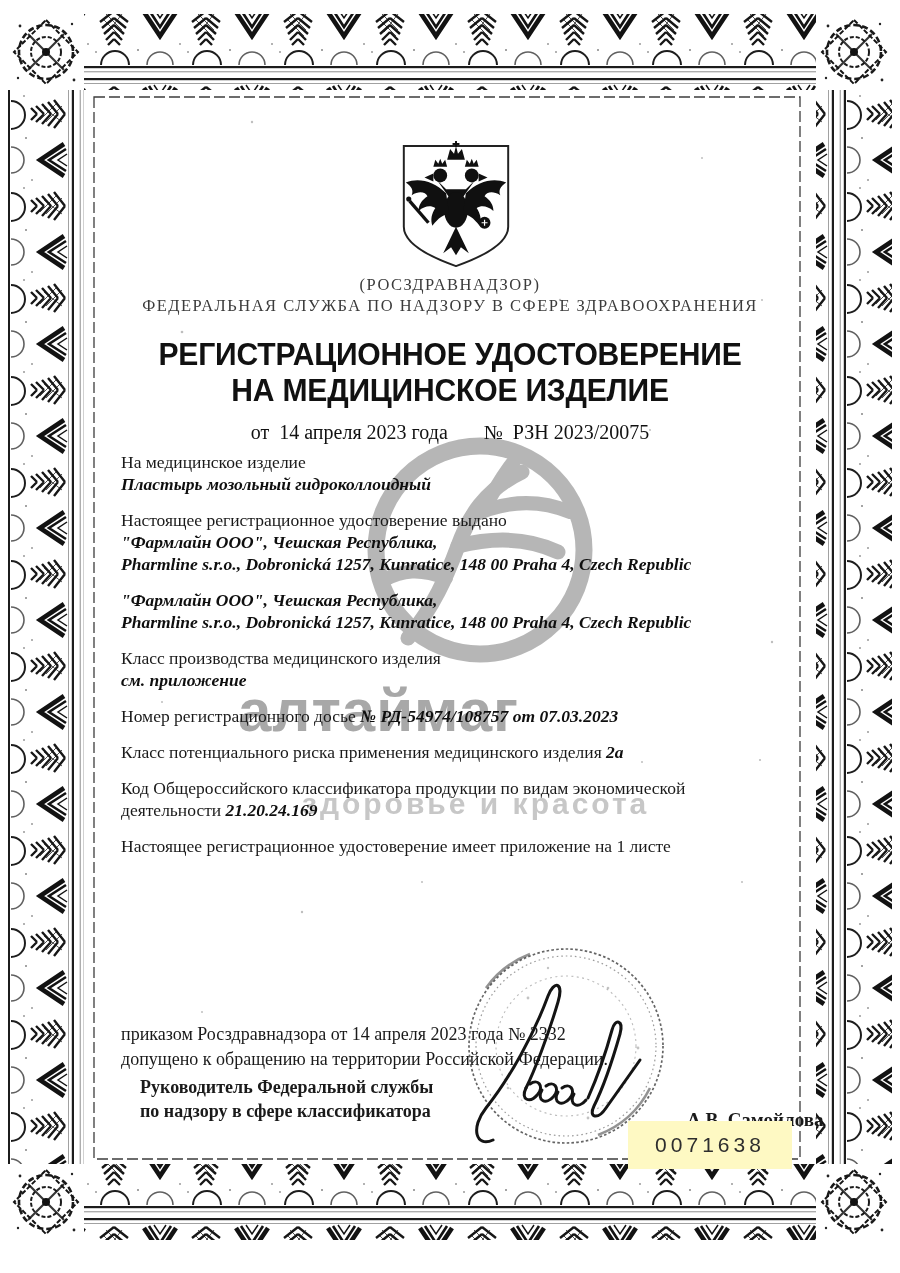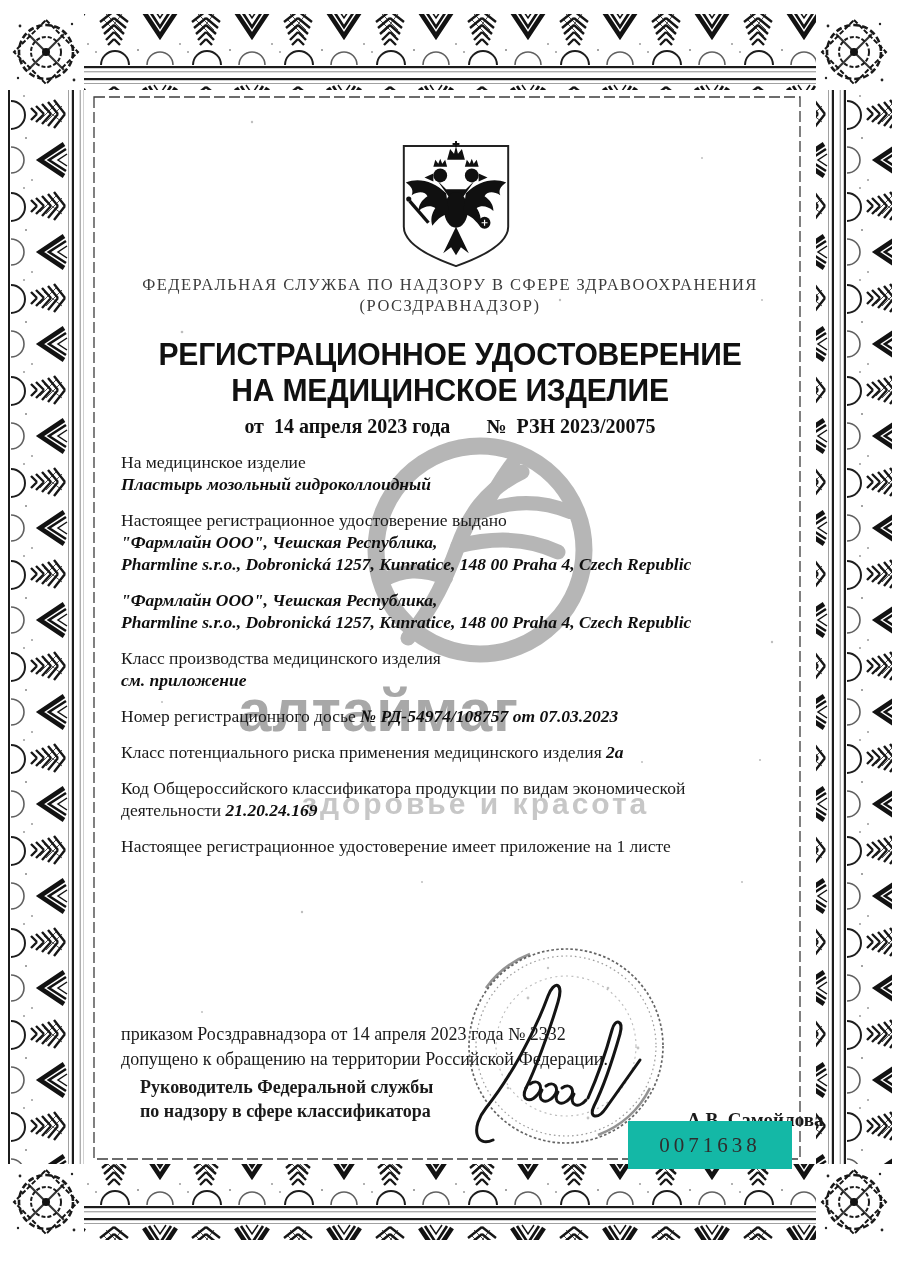--- a/index.html
+++ b/index.html
@@ -23,36 +23,36 @@
   
   .emblem{position:absolute;left:392px;top:138px;z-index:4;}
   .headblock{position:absolute;left:120px;top:274px;width:660px;z-index:4;text-align:center;}
   .authority{font-size:16.5px;line-height:21px;letter-spacing:1.5px;color:#2b2b2b;opacity:.92;}
   .doc-title{
     margin-top:21px;font-family:"Liberation Sans", sans-serif;font-weight:bold;
     font-size:31px;line-height:36px;color:#111;letter-spacing:-0.2px;
     transform:scaleX(.97);transform-origin:center;
   }
   .dateline{
-    margin-top:6px;display:flex;justify-content:center;gap:36px;
-    font-weight:bold;font-size:20px;color:#111;white-space:pre;
+    margin-top:12px;display:flex;justify-content:center;gap:36px;
+    font-weight:normal;font-size:20px;color:#111;white-space:pre;
   }
   
   .fields{position:absolute;left:121px;top:451px;width:662px;z-index:4;font-size:17.5px;line-height:22px;}
   .field{margin-bottom:14px;}
   .field b{color:#0f0f0f;font-style:italic;}
   
   .orderblock{position:absolute;left:121px;top:1022px;width:580px;z-index:4;font-size:18px;line-height:25px;}
   .signer{position:absolute;left:140px;top:1075px;z-index:4;font-weight:bold;font-size:18px;line-height:24px;}
   .signer-name{position:absolute;left:687px;top:1096px;z-index:4;font-weight:bold;font-size:19px;margin-top:13px;}
   .stamp-layer{position:absolute;left:438px;top:928px;z-index:5;pointer-events:none;}
   .serial-patch{
-    position:absolute;left:628px;top:1121px;width:164px;height:48px;background:#14b8a6;
+    position:absolute;left:628px;top:1121px;width:164px;height:48px;background:#fef9c3;
     z-index:6;display:flex;align-items:center;justify-content:center;
-    font-family:Liberation Serif, serif;font-size:21px;letter-spacing:4px;color:#2e2e2e;
+    font-family:Liberation Sans, sans-serif;font-size:21px;letter-spacing:4px;color:#2e2e2e;
   }
 </style>
 </head>
 <body>
 
 <div class="page">
 
   <svg class="layer" width="900" height="1273" viewBox="0 0 900 1273">
     <defs>
       <g id="tileH">
@@ -179,22 +179,22 @@
 
       <circle cx="94" cy="86" r="6"></circle>
       <path d="M37 86 L18 64" stroke="#101010" stroke-width="3.4" fill="none"></path>
       <circle cx="17" cy="62" r="2.6"></circle>
     </g>
     <path d="M91 86 H97 M94 83 V89" stroke="#fff" stroke-width="1.2"></path>
   </svg>
 
   <div class="headblock">
     <div class="authority">
+      <div>(РОСЗДРАВНАДЗОР)</div>
       <div>ФЕДЕРАЛЬНАЯ СЛУЖБА ПО НАДЗОРУ В СФЕРЕ ЗДРАВООХРАНЕНИЯ</div>
-      <div>(РОСЗДРАВНАДЗОР)</div>
     </div>
     <div class="doc-title">
       <div>РЕГИСТРАЦИОННОЕ УДОСТОВЕРЕНИЕ</div>
       <div>НА МЕДИЦИНСКОЕ ИЗДЕЛИЕ</div>
     </div>
     <div class="dateline">
       <span>от  14 апреля 2023 года</span>
       <span>№  РЗН 2023/20075</span>
     </div>
   </div>

